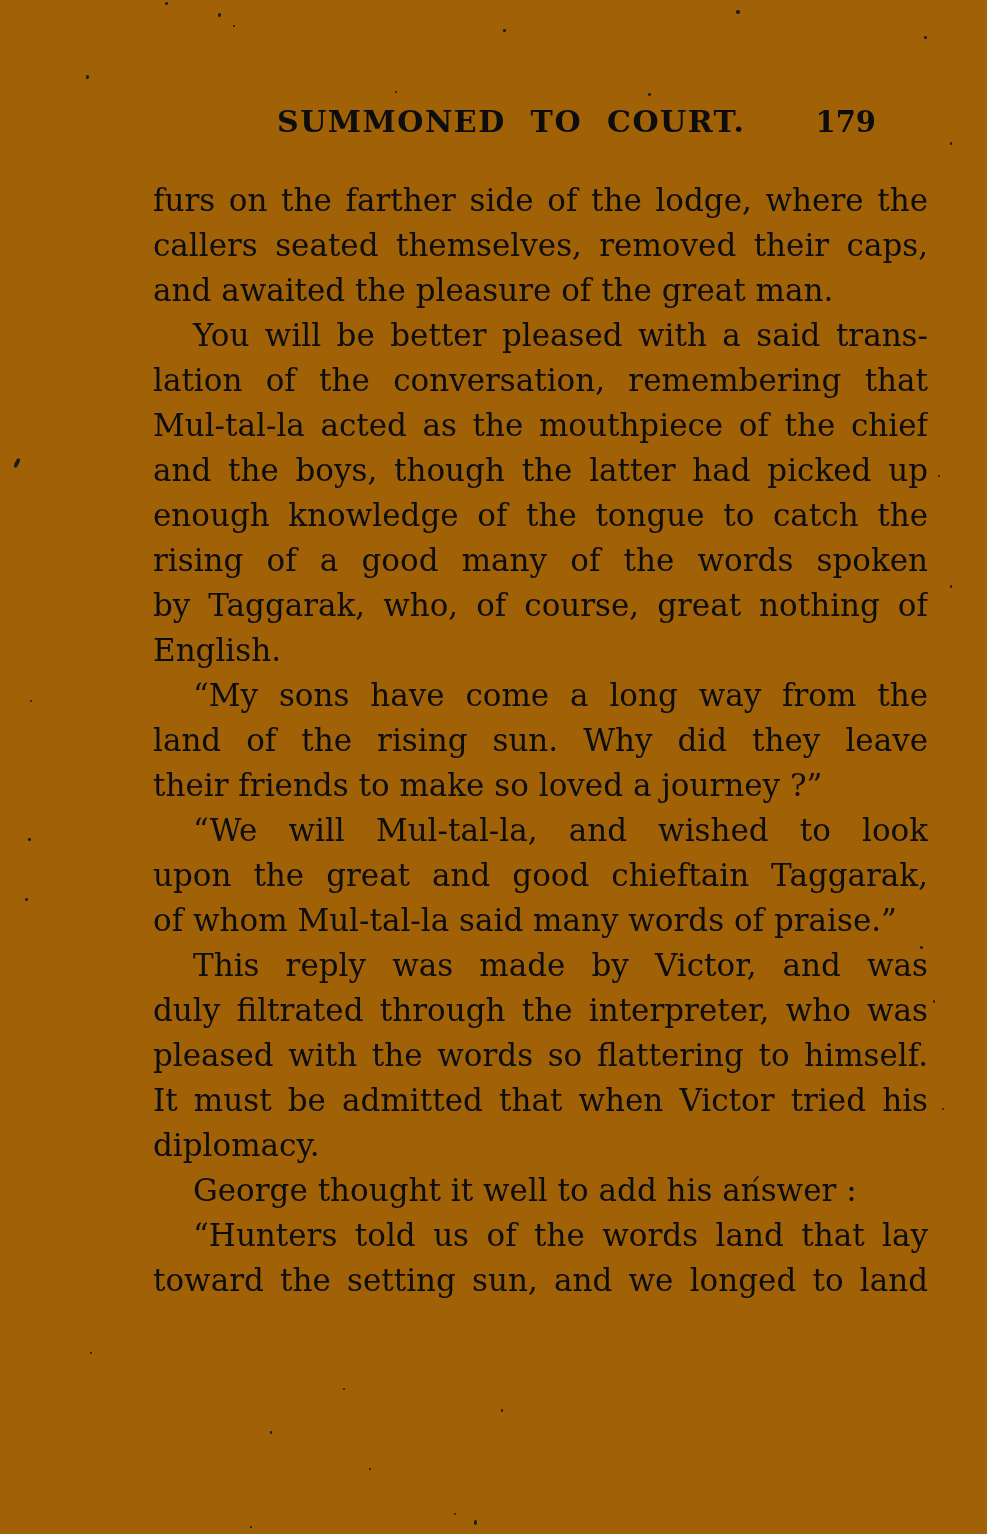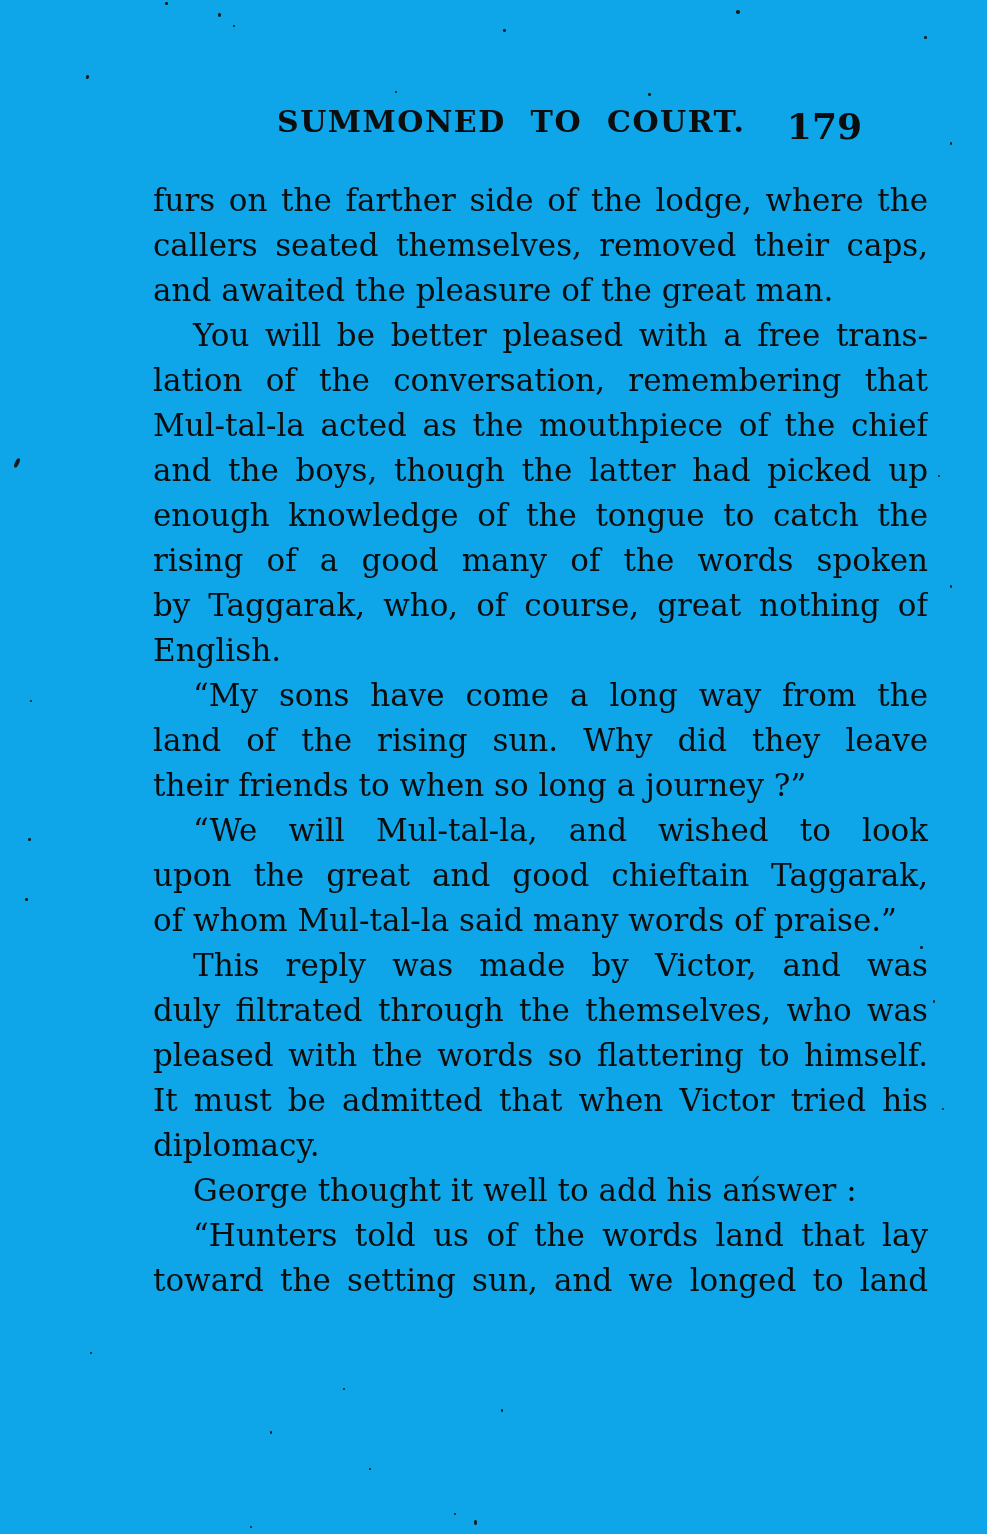--- a/index.html
+++ b/index.html
@@ -4,21 +4,21 @@
 <style>
   html, body {
     margin: 0;
     padding: 0;
     background: #ffffff;
   }
   .page {
     position: relative;
     width: 987px;
     height: 1534px;
-    background: #0ea5e9;
+    background: #a16207;
     overflow: hidden;
     font-family: "DejaVu Serif", "Liberation Serif", serif;
     color: #0d0d0d;
   }
   .running-head {
     position: absolute;
     top: 104px;
     left: 105px;
     width: 775px;
     height: 40px;
@@ -28,23 +28,23 @@
     left: 172px;
     top: 0;
     font-size: 30px;
     font-weight: 700;
     letter-spacing: 1.5px;
     word-spacing: 13px;
     white-space: nowrap;
   }
   .head-pagenum {
     position: absolute;
-    right: 18px;
+    right: 4px;
     top: 1px;
-    font-size: 36px;
+    font-size: 29px;
     font-weight: 700;
     font-style: normal;
   }
   .body-text {
     position: absolute;
     top: 178px;
     left: 105px;
     width: 775px;
     margin-left: 48px;
   }
@@ -79,42 +79,42 @@
     <div class="head-pagenum">179</div>
   </div>
 
   <div class="body-text">
       <div class="para">
         <div class="line">furs on the farther side of the lodge, where the</div>
         <div class="line">callers seated themselves, removed their caps,</div>
         <div class="line last">and awaited the pleasure of the great man.</div>
       </div>
       <div class="para indent">
-        <div class="line">You will be better pleased with a free trans-</div>
+        <div class="line">You will be better pleased with a said trans-</div>
         <div class="line">lation of the conversation, remembering that</div>
         <div class="line">Mul-tal-la acted as the mouthpiece of the chief</div>
         <div class="line">and the boys, though the latter had picked up</div>
         <div class="line">enough knowledge of the tongue to catch the</div>
         <div class="line">rising of a good many of the words spoken</div>
         <div class="line">by Taggarak, who, of course, great nothing of</div>
         <div class="line last">English.</div>
       </div>
       <div class="para indent">
         <div class="line">“My sons have come a long way from the</div>
         <div class="line">land of the rising sun.  Why did they leave</div>
-        <div class="line last">their friends to when so long a journey ?”</div>
+        <div class="line last">their friends to make so loved a journey ?”</div>
       </div>
       <div class="para indent">
         <div class="line">“We will Mul-tal-la, and wished to look</div>
         <div class="line">upon the great and good chieftain Taggarak,</div>
         <div class="line last">of whom Mul-tal-la said many words of praise.”</div>
       </div>
       <div class="para indent">
         <div class="line">This reply was made by Victor, and was</div>
-        <div class="line">duly filtrated through the themselves, who was</div>
+        <div class="line">duly filtrated through the interpreter, who was</div>
         <div class="line">pleased with the words so flattering to himself.</div>
         <div class="line">It must be admitted that when Victor tried his</div>
         <div class="line last">diplomacy.</div>
       </div>
       <div class="para indent">
         <div class="line last">George thought it well to add his answer :</div>
       </div>
       <div class="para indent">
         <div class="line">“Hunters told us of the words land that lay</div>
         <div class="line">toward the setting sun, and we longed to land</div>

